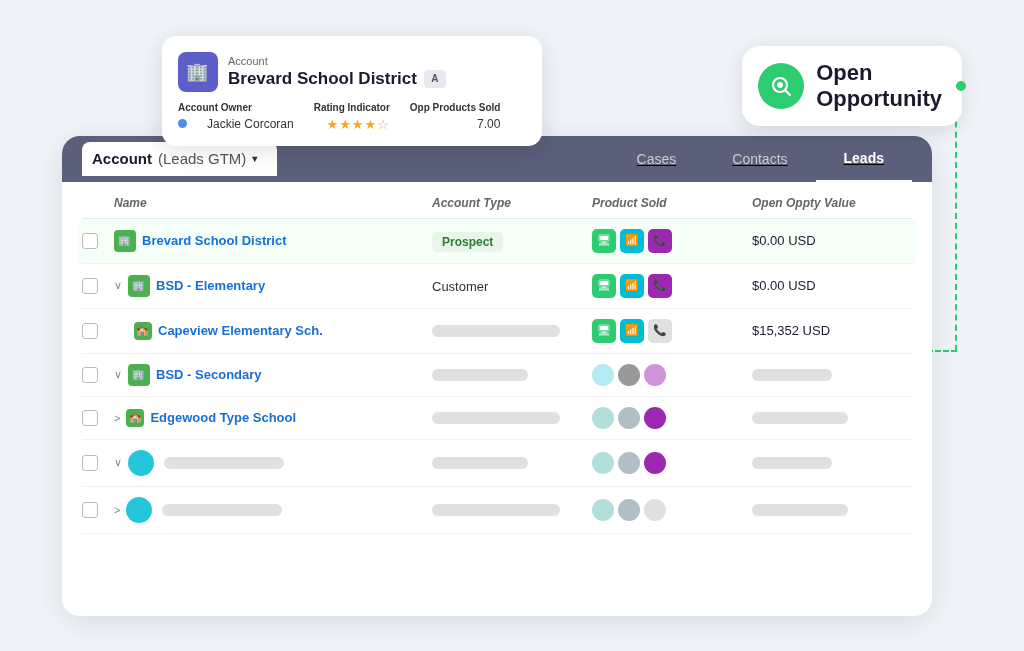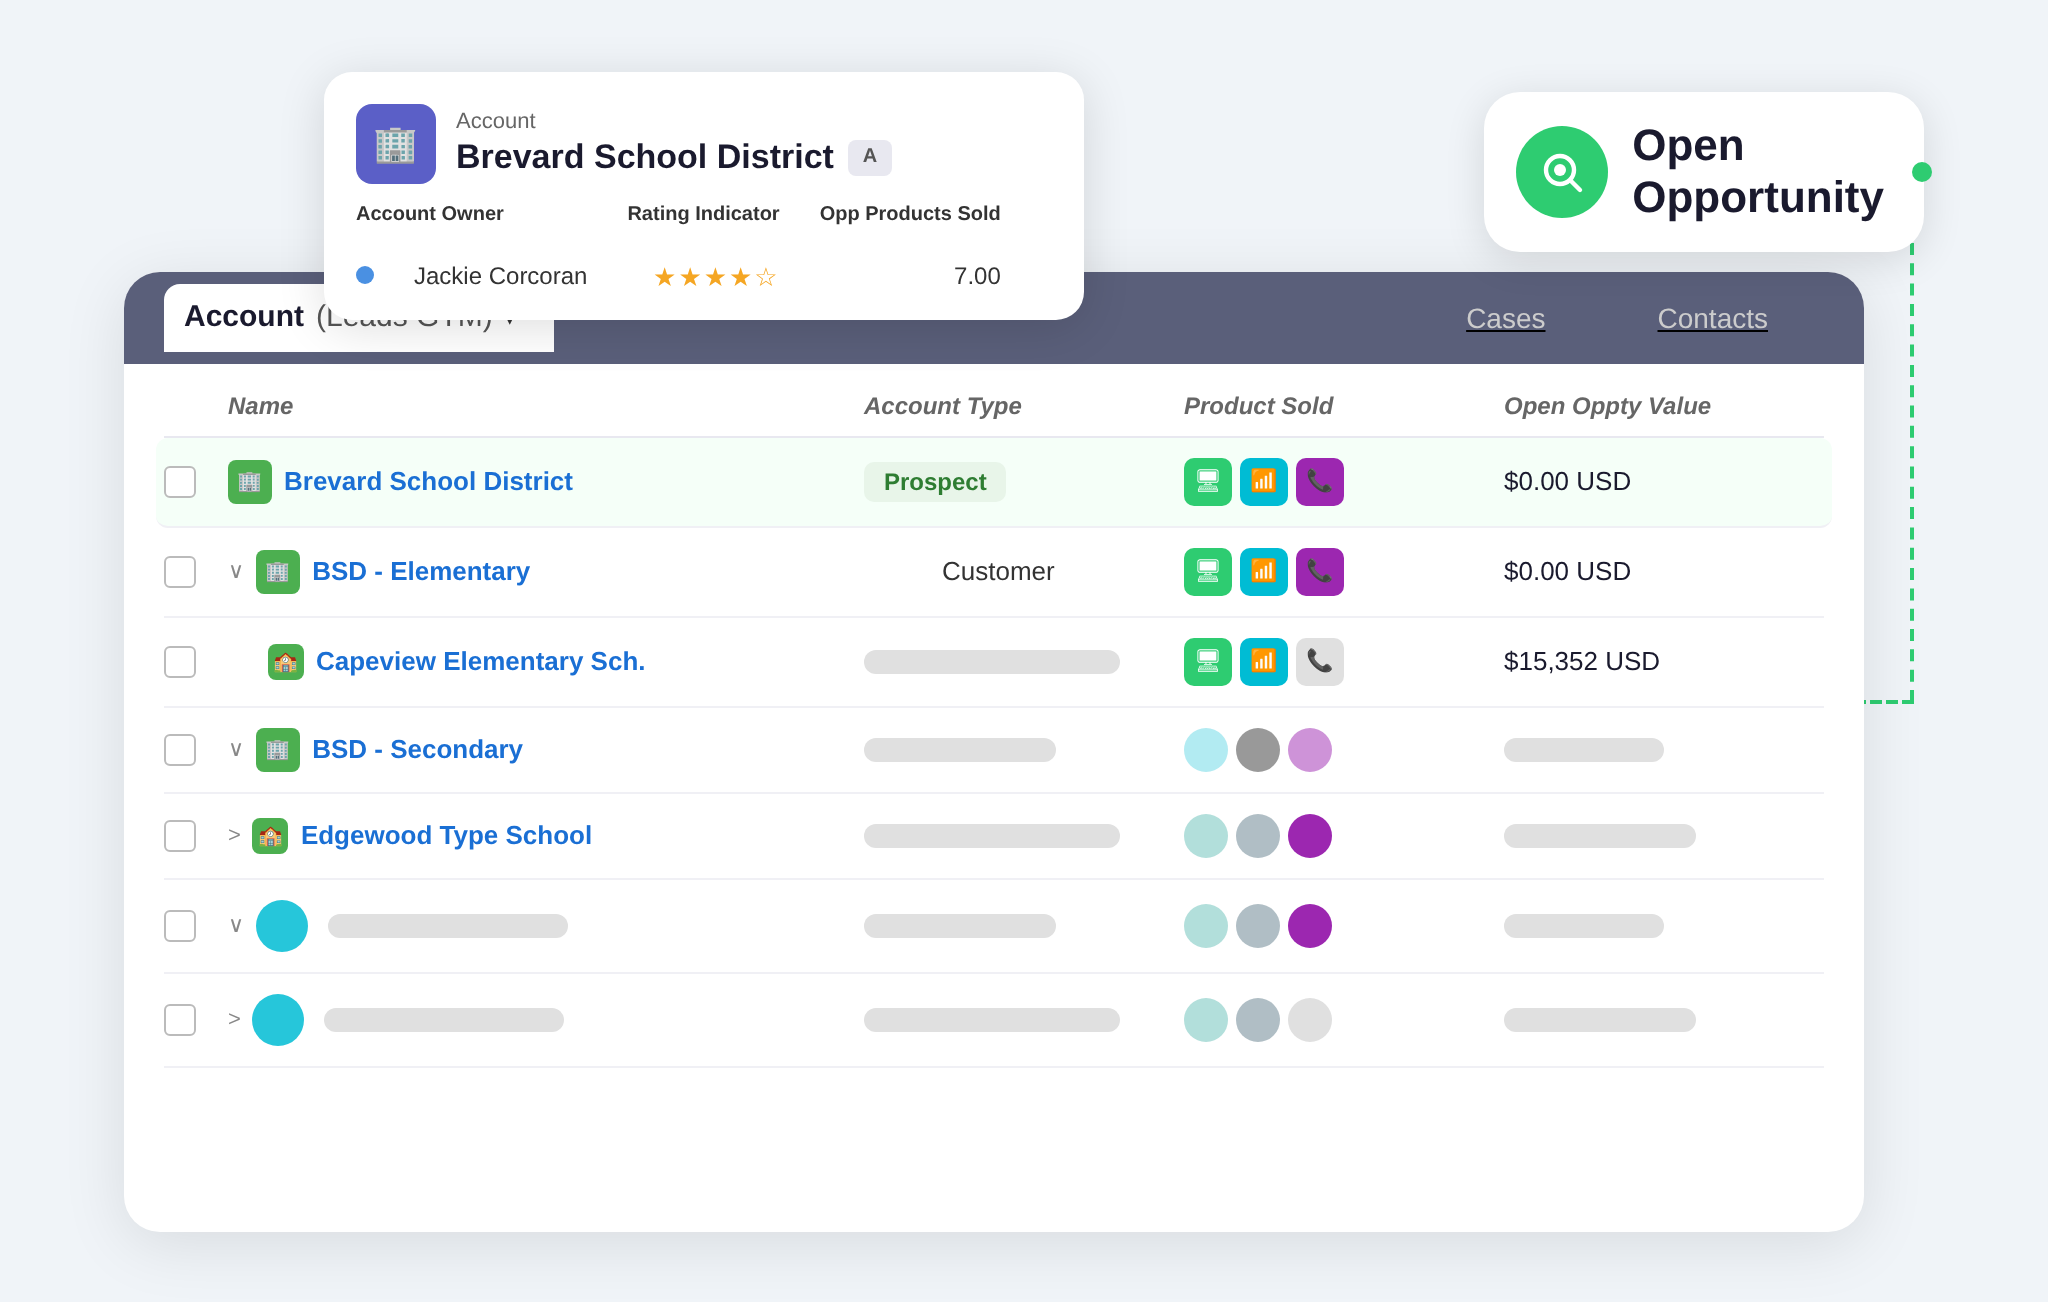--- a/index.html
+++ b/index.html
@@ -80,21 +80,21 @@
     .account-meta {
       display: flex;
       gap: 20px;
       margin-top: 6px;
     }
     .meta-item {}
     .meta-label {
       font-size: 10px;
       font-weight: 700;
       color: #333;
-      margin-bottom: 18px;
+      margin-bottom: 4px;
     }
     .meta-value {
       display: flex;
       align-items: center;
       gap: 20px;
       font-size: 12px;
       color: #333;
       justify-content: flex-end;
     }
     .dot-blue {
@@ -426,20 +426,21 @@
 
     <div class="tabs-bar">
       <div class="account-selector">
         <span>Account</span>
         <span class="paren">(Leads GTM)</span>
         <span class="chevron-down">▾</span>
       </div>
       <div class="tabs-right">
         <div class="tab">Cases</div>
         <div class="tab">Contacts</div>
+        <div class="tab active">Leads</div>
       </div>
     </div>
 
     <div class="table-area">
       <div class="table-header">
         <div></div>
         <div class="th">Name</div>
         <div class="th">Account Type</div>
         <div class="th">Product Sold</div>
         <div class="th">Open Oppty Value</div>
@@ -463,21 +464,21 @@
       </div>
 
       <div class="table-row">
         <div class="checkbox"></div>
         <div class="row-name">
           <span class="row-expand">∨</span>
           <div class="row-icon-account">🏢</div>
           <a href="#">BSD - Elementary</a>
         </div>
         <div>
-          <span style="font-size:13px; color:#333;margin-left:39px;">Customer</span>
+          <span style="font-size:13px; color:#333;">Customer</span>
         </div>
         <div class="product-icons">
           <span class="icon-box-sm icon-green">🖥</span>
           <span class="icon-box-sm icon-teal">📶</span>
           <span class="icon-box-sm icon-purple">📞</span>
         </div>
         <div class="value-text">$0.00 USD</div>
       </div>
 
       <div class="table-row">

